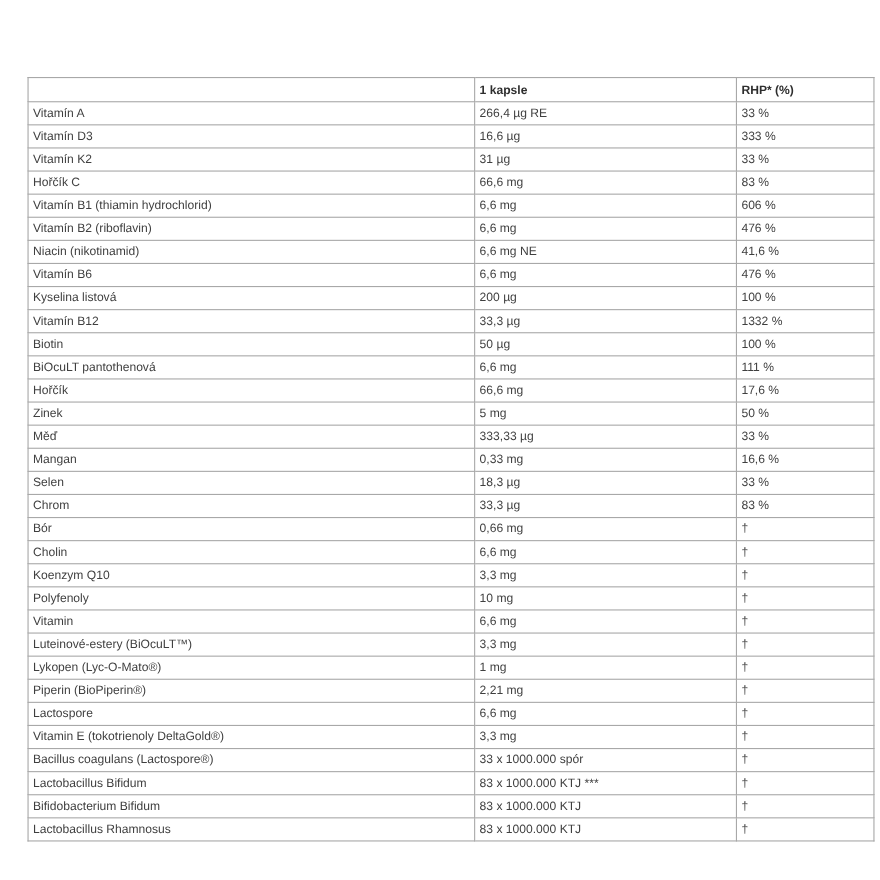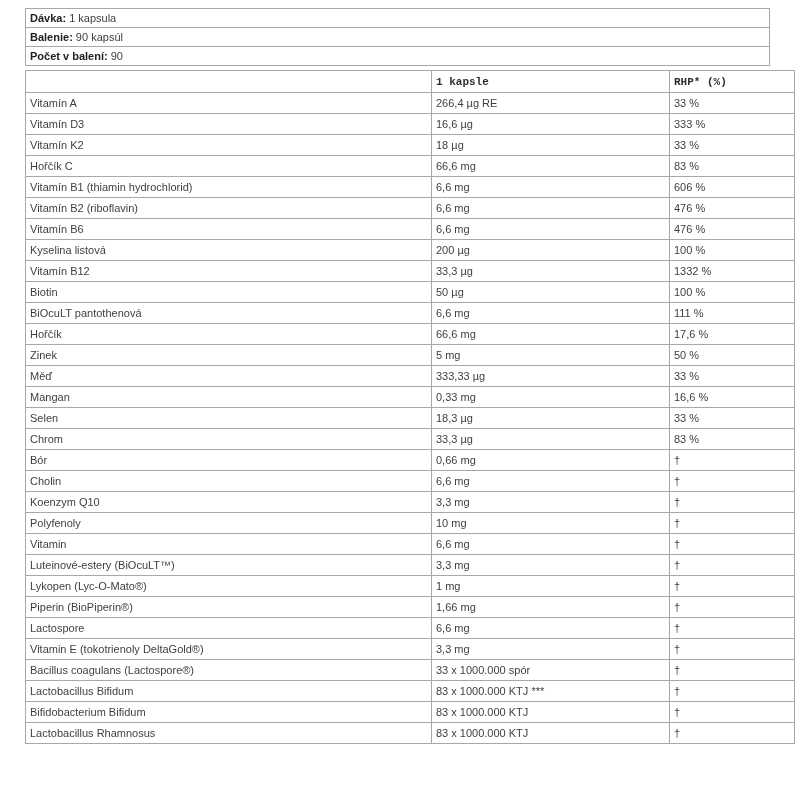--- a/index.html
+++ b/index.html
@@ -36,45 +36,31 @@
     color: #3f3f3f;
   }
   #info-table { top: 8px; }
   #info-table td { height: 16px; }
   #info-table b { color: #222222; }
   #main-table { top: 70px; }
   #main-table th {
     height: 19px;
     font-weight: bold;
     color: #2e2e2e;
-    font-family: Liberation Mono, monospace;
   }
   #main-table td { height: 18px; }
   .col-name   { width: 398px; }
   .col-amount { width: 230px; }
   .col-rhp    { width: 117px; margin-top: 20px; }
 </style>
 </head>
 <body>
 
 <div class="page">
 
-  <table id="info-table">
-    <tbody>
-        <tr>
-          <td><b>Dávka:</b><span> 1 kapsula</span></td>
-        </tr>
-        <tr>
-          <td><b>Balenie:</b><span> 90 kapsúl</span></td>
-        </tr>
-        <tr>
-          <td><b>Počet v balení:</b><span> 90</span></td>
-        </tr>
-      </tbody>
-  </table>
 
   <table id="main-table">
     <thead>
       <tr>
         <th class="col-name"></th>
         <th class="col-amount">1 kapsle</th>
         <th class="col-rhp">RHP* (%)</th>
       </tr>
     </thead>
     <tbody>
@@ -83,39 +69,44 @@
           <td class="col-amount">266,4 µg RE</td>
           <td class="col-rhp">33 %</td>
         </tr>
         <tr>
           <td class="col-name">Vitamín D3</td>
           <td class="col-amount">16,6 µg</td>
           <td class="col-rhp">333 %</td>
         </tr>
         <tr>
           <td class="col-name">Vitamín K2</td>
-          <td class="col-amount">18 µg</td>
+          <td class="col-amount">31 µg</td>
           <td class="col-rhp">33 %</td>
         </tr>
         <tr>
           <td class="col-name">Hořčík C</td>
           <td class="col-amount">66,6 mg</td>
           <td class="col-rhp">83 %</td>
         </tr>
         <tr>
           <td class="col-name">Vitamín B1 (thiamin hydrochlorid)</td>
           <td class="col-amount">6,6 mg</td>
           <td class="col-rhp">606 %</td>
         </tr>
         <tr>
           <td class="col-name">Vitamín B2 (riboflavin)</td>
           <td class="col-amount">6,6 mg</td>
           <td class="col-rhp">476 %</td>
         </tr>
         <tr>
+          <td class="col-name">Niacin (nikotinamid)</td>
+          <td class="col-amount">6,6 mg NE</td>
+          <td class="col-rhp">41,6 %</td>
+        </tr>
+        <tr>
           <td class="col-name">Vitamín B6</td>
           <td class="col-amount">6,6 mg</td>
           <td class="col-rhp">476 %</td>
         </tr>
         <tr>
           <td class="col-name">Kyselina listová</td>
           <td class="col-amount">200 µg</td>
           <td class="col-rhp">100 %</td>
         </tr>
         <tr>
@@ -193,21 +184,21 @@
           <td class="col-amount">3,3 mg</td>
           <td class="col-rhp">†</td>
         </tr>
         <tr>
           <td class="col-name">Lykopen (Lyc-O-Mato®)</td>
           <td class="col-amount">1 mg</td>
           <td class="col-rhp">†</td>
         </tr>
         <tr>
           <td class="col-name">Piperin (BioPiperin®)</td>
-          <td class="col-amount">1,66 mg</td>
+          <td class="col-amount">2,21 mg</td>
           <td class="col-rhp">†</td>
         </tr>
         <tr>
           <td class="col-name">Lactospore</td>
           <td class="col-amount">6,6 mg</td>
           <td class="col-rhp">†</td>
         </tr>
         <tr>
           <td class="col-name">Vitamin E (tokotrienoly DeltaGold®)</td>
           <td class="col-amount">3,3 mg</td>

